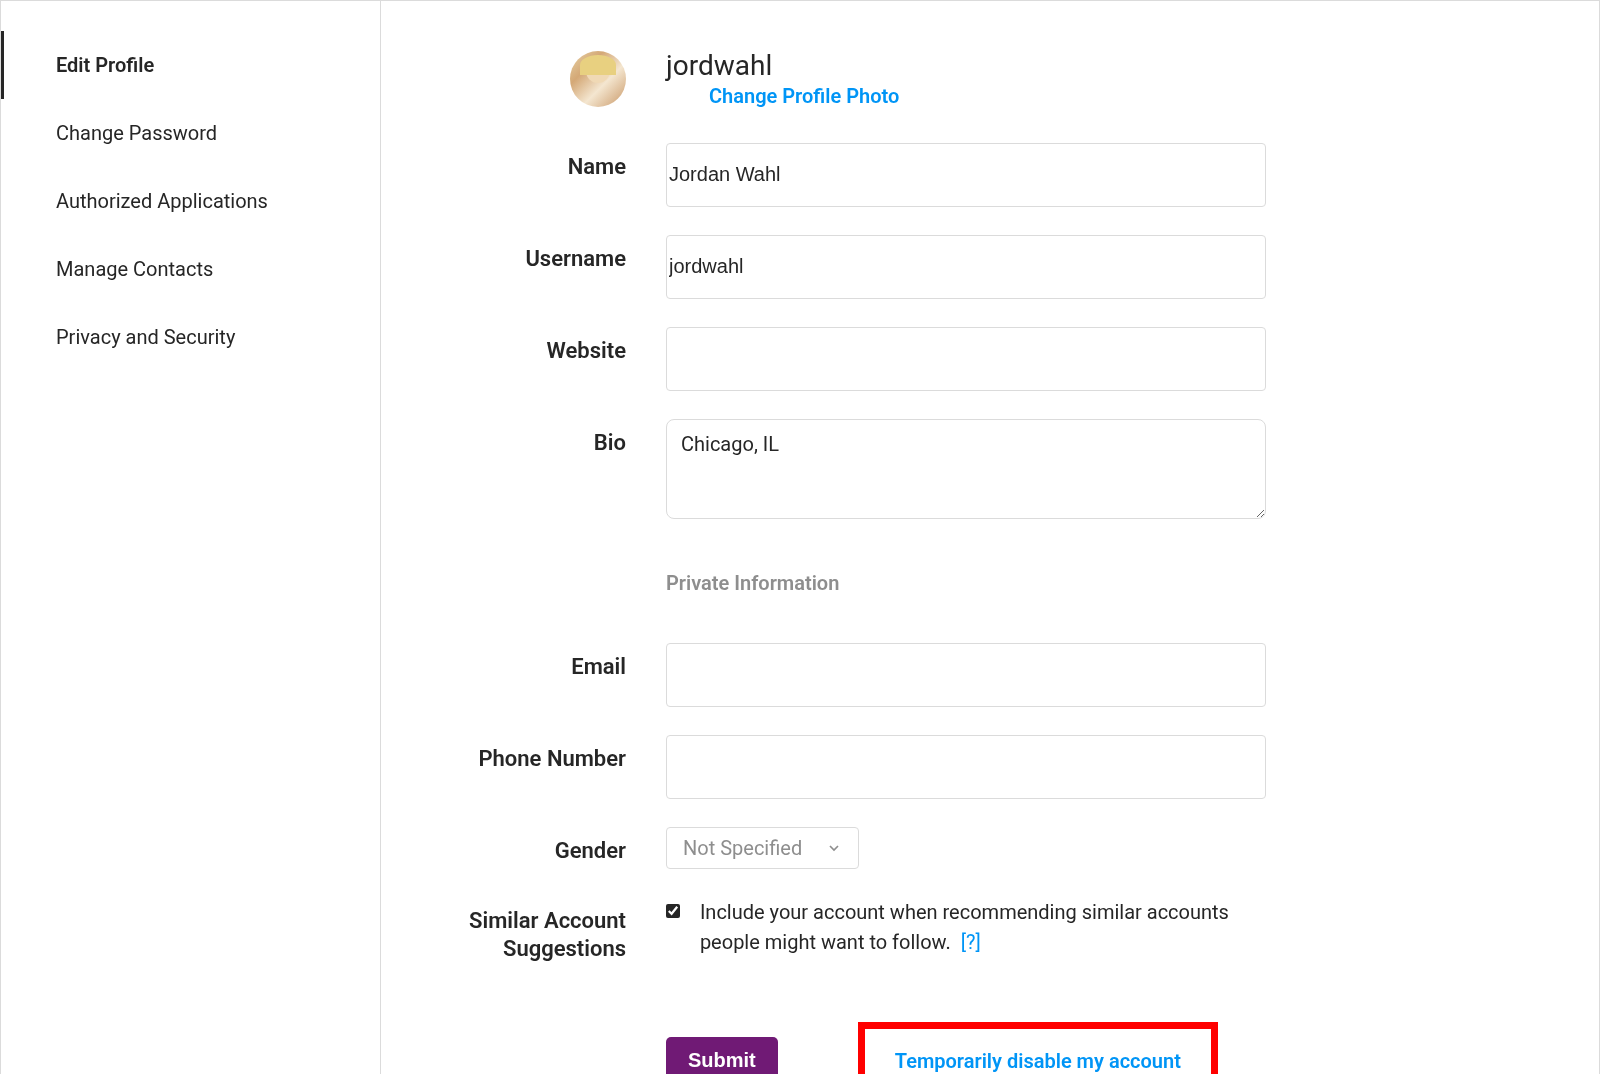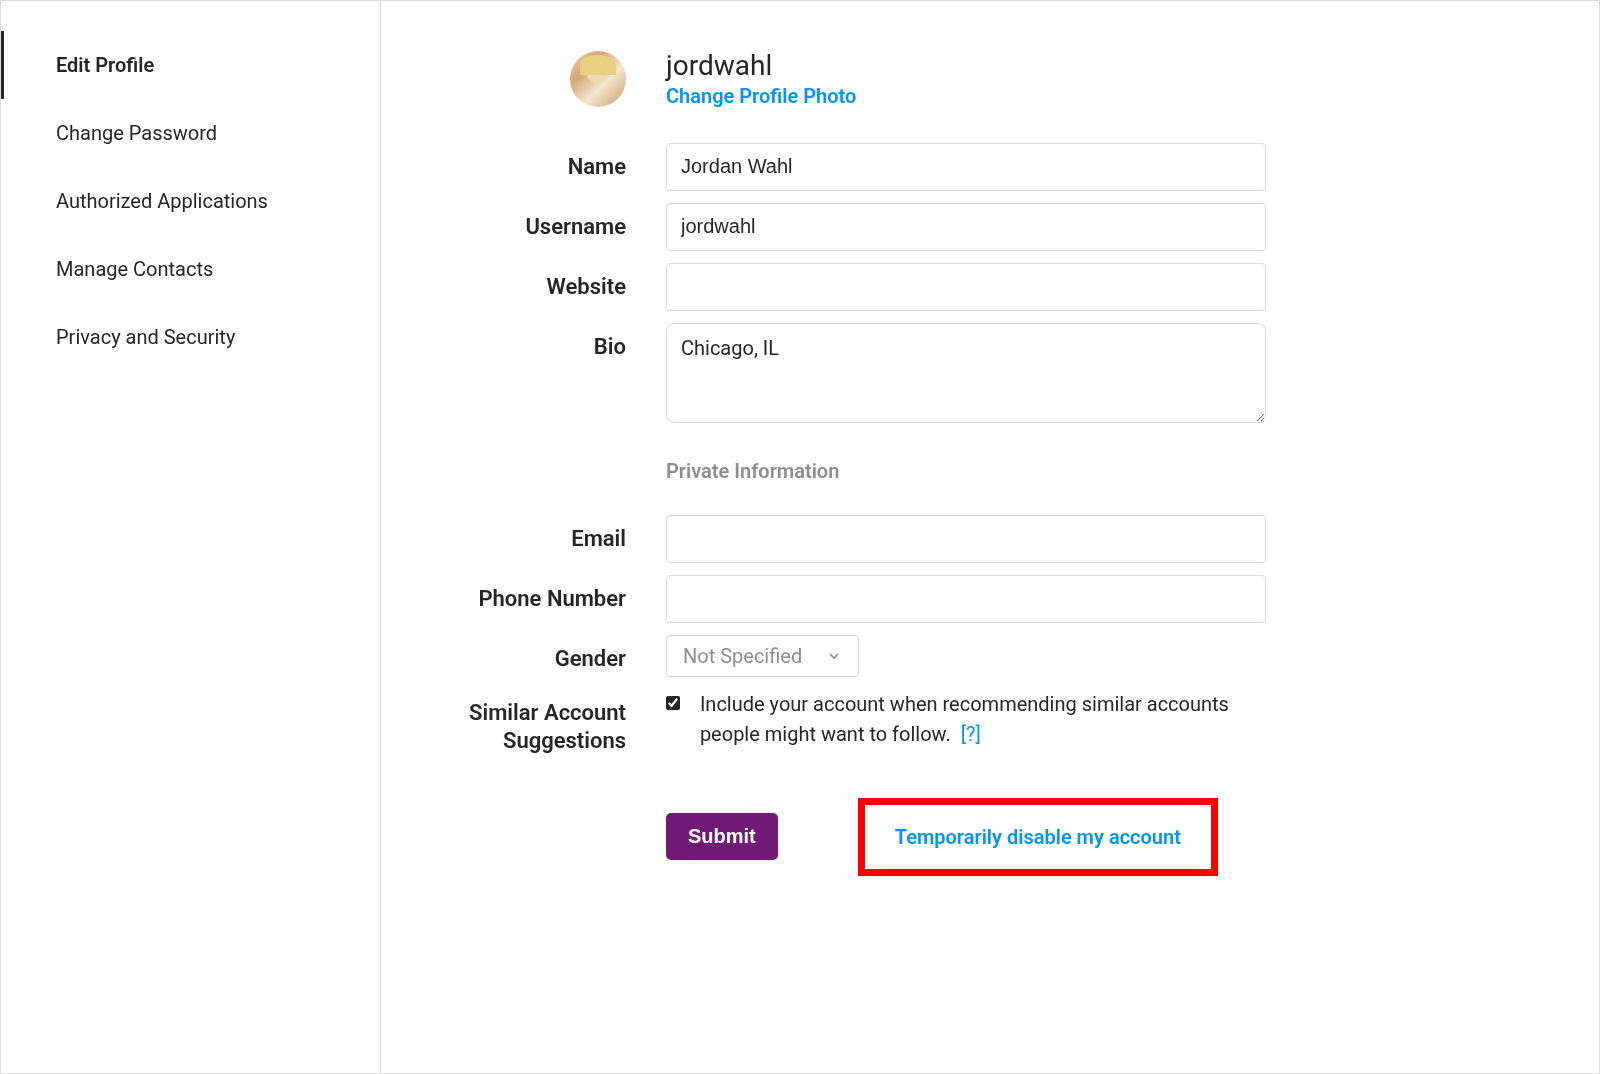--- a/index.html
+++ b/index.html
@@ -37,21 +37,21 @@
       border-left: 3px solid #262626;
       padding-left: 52px;
     }
     .main {
       flex: 1;
       padding: 50px 60px 60px 40px;
     }
     .form-row {
       display: flex;
       align-items: flex-start;
-      margin-bottom: 12px;
+      margin-bottom: 28px;
     }
     .form-label {
       width: 245px;
       text-align: right;
       padding-right: 40px;
       font-size: 22px;
       font-weight: 600;
       padding-top: 10px;
       line-height: 1.3;
     }
@@ -103,25 +103,26 @@
       line-height: 1.1;
       color: #262626;
     }
     .change-photo {
       color: #0095f6;
       font-size: 20px;
       font-weight: 600;
       cursor: pointer;
       display: inline-block;
       margin-top: 2px;
+      margin-left: 43px;
     }
     input.text-input {
       width: 100%;
-      height: 48px;
-      padding: 8px 14px;
+      height: 64px;
+      padding: 8px 2px;
       font-size: 20px;
       border: 1px solid #dbdbdb;
       border-radius: 4px;
       background: #fff;
       color: #262626;
     }
     textarea.text-input {
       width: 100%;
       height: 100px;
       padding: 12px 14px;

